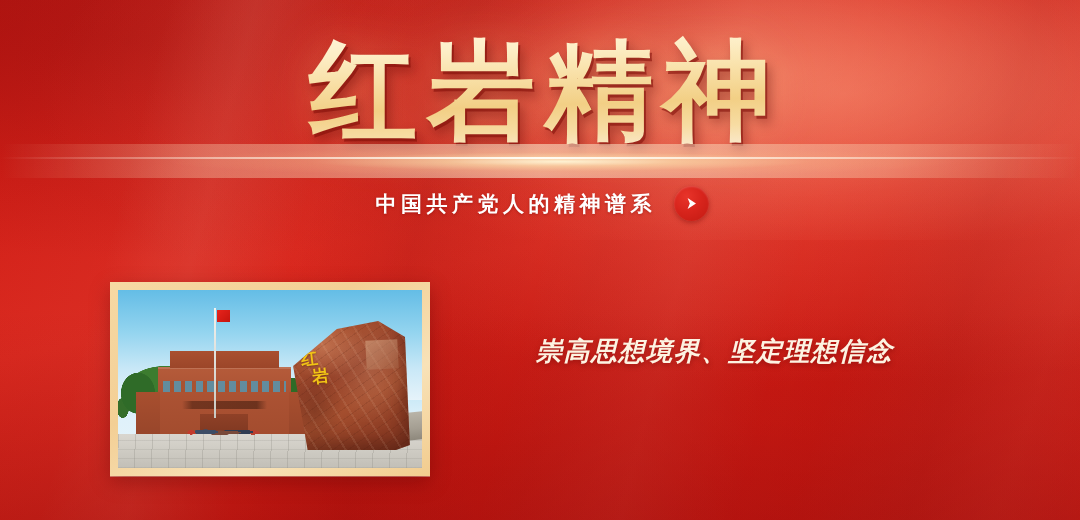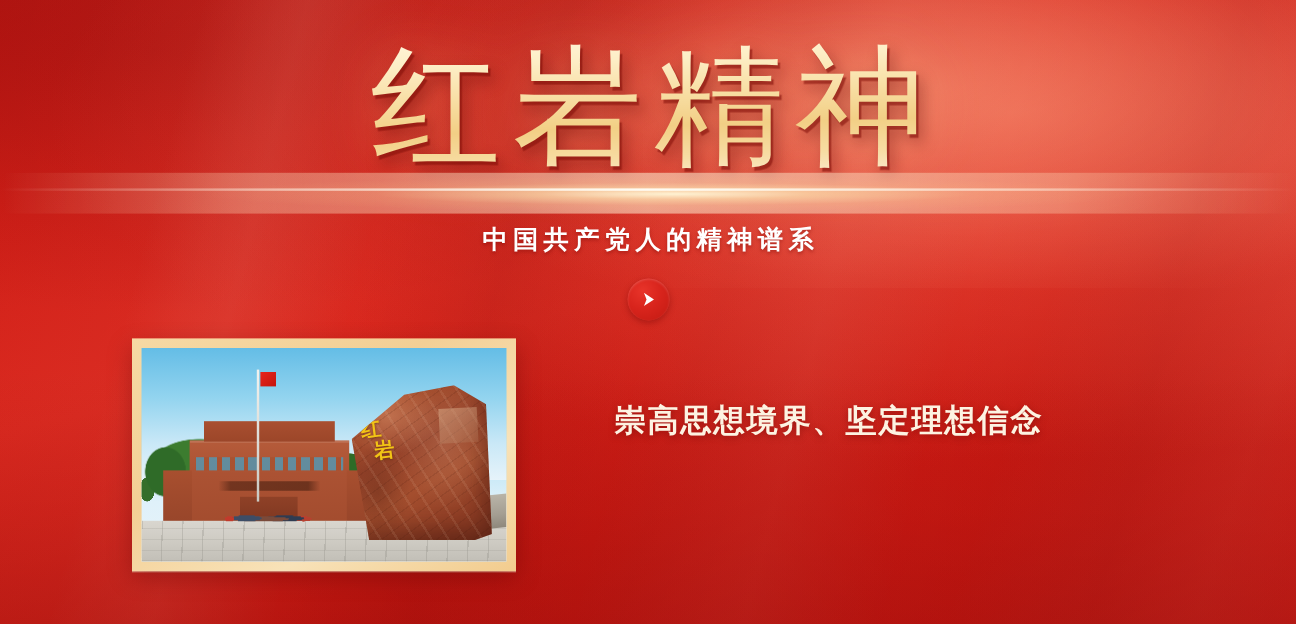--- a/index.html
+++ b/index.html
@@ -56,37 +56,37 @@
     background:linear-gradient(180deg, rgba(160,12,10,0) 0%, rgba(168,14,11,0.22) 55%, rgba(150,10,8,0.34) 100%);
   }
 
   
   .title-wrap {
     position:absolute; left:0; right:0; top:34px; text-align:center;
   }
   .main-title {
     display:inline-block;
     font-family:"DejaVu Serif", serif;
-    font-size:108px; font-weight:400; line-height:1.04;
+    font-size:108px; font-weight:700; line-height:1.04;
     letter-spacing:10px; padding-left:10px;
     background:linear-gradient(178deg,
        #fff4d8 0%, #fdeec6 18%, #f8dfa5 40%,
        #f2cf85 62%, #f7dca2 82%, #fbead0 100%);
     -webkit-background-clip:text; background-clip:text;
     color:transparent; -webkit-text-fill-color:transparent;
     filter:
       drop-shadow(2px 3px 0px rgba(128,12,8,0.55))
       drop-shadow(4px 6px 6px rgba(96,6,4,0.40))
       drop-shadow(0 0 22px rgba(255,200,140,0.35));
   }
 
   
   .subtitle-row {
     position:absolute; left:0; right:0; top:186px;
-    display:flex; align-items:center; justify-content:center; gap:18px;flex-direction:column;
+    display:flex; align-items:center; justify-content:center; gap:18px;
   }
   .subtitle-text {
     font-family:"DejaVu Sans", sans-serif;
     font-size:21px; font-weight:700; color:#ffffff;
     letter-spacing:4.5px; text-indent:4.5px;
     text-shadow:0 1px 3px rgba(120,8,6,0.45);
   }
   .arrow-btn {
     width:35px; height:35px; border-radius:50%;
     background:radial-gradient(circle at 36% 30%, #e8342a 0%, #d8241c 46%, #c21a12 100%);
@@ -221,21 +221,21 @@
   }
   .blossom {
     position:absolute; right:3%; top:44%; width:20%; height:14%;
     background:
       radial-gradient(closest-side at 30% 50%, rgba(255,250,252,0.85) 0%, rgba(255,250,252,0.0) 70%),
       radial-gradient(closest-side at 68% 42%, rgba(250,240,246,0.8) 0%, rgba(250,240,246,0.0) 70%);
   }
 
   
   .slogan {
-    position:absolute; left:512px; top:332px; width:420px;
+    position:absolute; left:536px; top:332px; width:420px;font-style:italic;
   }
   .slogan-line {
     font-family:"DejaVu Sans", sans-serif;
     font-size:26px; font-weight:700; color:#fdf3e2;
     letter-spacing:1.5px; line-height:1.52;
     text-shadow:0 2px 5px rgba(110,8,6,0.5);
     white-space:nowrap;
   }
 </style>
 </head>

